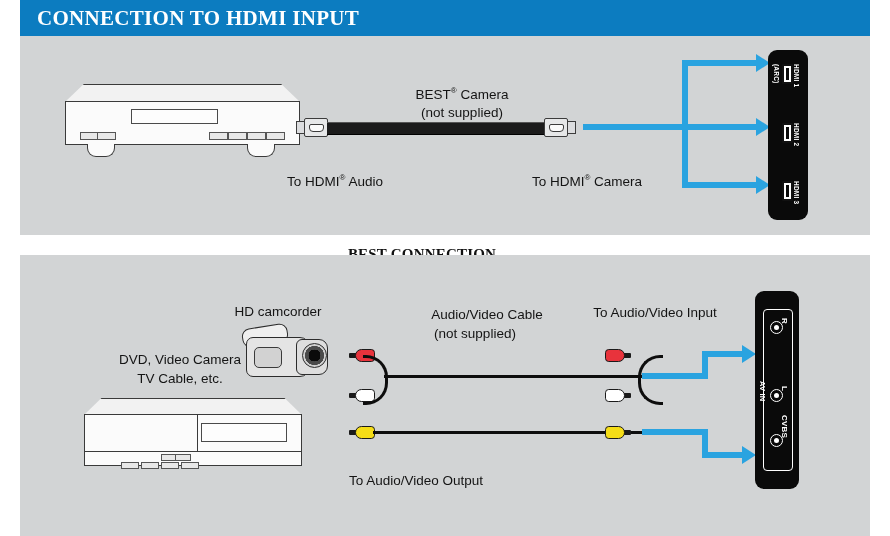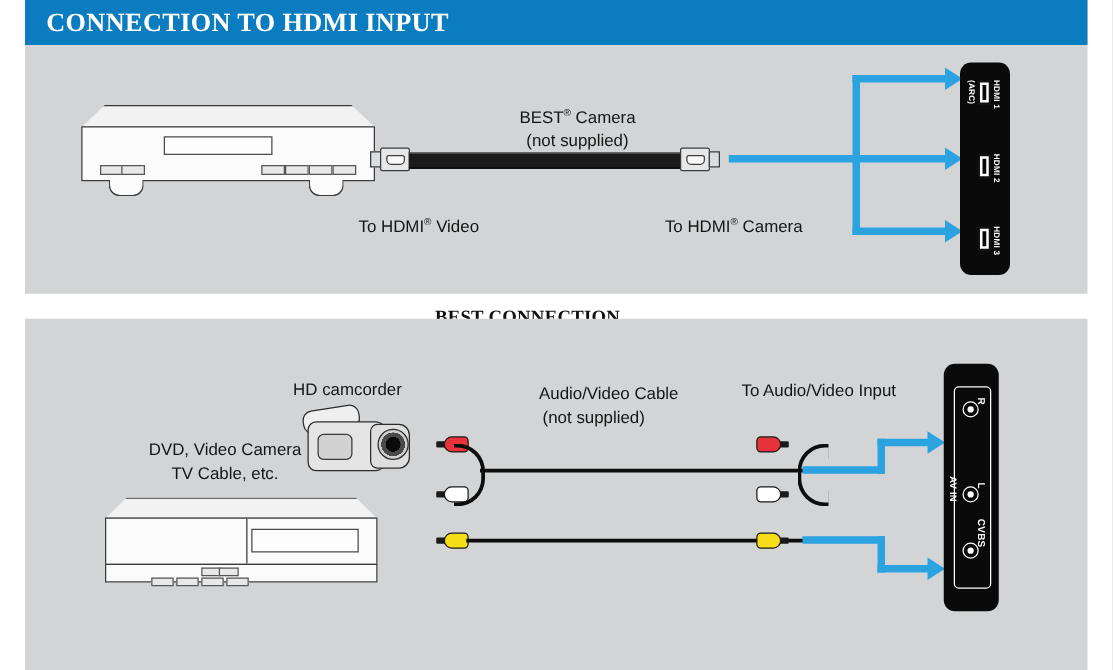--- a/index.html
+++ b/index.html
@@ -190,21 +190,21 @@
       <div class="hcable" style="left:307px;top:86px;width:218px;height:11px;"></div>
       <div class="hplug" style="left:524px;top:82px;"></div>
       <div class="hplug-neck" style="left:547px;top:85px;"></div>
 
       <div class="lbl c" style="left:442px;top:50px;">
         <span>BEST</span><sup>®</sup><span> Camera</span>
       </div>
       <div class="lbl c" style="left:442px;top:69px;">(not supplied)</div>
 
       <div class="lbl c" style="left:315px;top:137px;">
-        <span>To HDMI</span><sup>®</sup><span> Video</span>
+        <span>To HDMI</span><sup>®</sup><span> Audio</span>
       </div>
       <div class="lbl c" style="left:567px;top:137px;">
         <span>To HDMI</span><sup>®</sup><span> Camera</span>
       </div>
 
       <div class="bar" style="left:563px;top:88px;width:105px;height:6px;"></div>
       <div class="bar" style="left:662px;top:24px;width:6px;height:128px;"></div>
       <div class="bar" style="left:662px;top:24px;width:76px;height:6px;"></div>
       <div class="ahead" style="left:736px;top:18px;"></div>
       <div class="bar" style="left:662px;top:88px;width:76px;height:6px;"></div>
@@ -275,20 +275,21 @@
         <div class="rca-barrel" style="background:#f5dd17;"></div>
       </div>
 
       <div class="wire-arc-r" style="left:343px;top:62px;width:22px;height:44px;border-radius:0 22px 22px 0;"></div>
       <div class="wire" style="left:364px;top:82px;width:276px;height:3px;"></div>
       <div class="wire" style="left:353px;top:138px;width:285px;height:3px;"></div>
 
       <div class="lbl c" style="left:455px;top:14px;margin-left:12px;">Audio/Video Cable</div>
       <div class="lbl c" style="left:455px;top:33px;">(not supplied)</div>
       <div class="lbl c" style="left:635px;top:12px;">To Audio/Video Input</div>
+      <div class="lbl c" style="left:396px;top:180px;">To Audio/Video Output</div>
 
       <div class="wire-arc" style="left:618px;top:62px;width:22px;height:44px;border-radius:22px 0 0 22px;"></div>
       <div class="rca flip" style="left:585px;top:56px;">
         <div class="rca-pin"></div>
         <div class="rca-barrel" style="background:#e8333c;"></div>
       </div>
       <div class="rca flip" style="left:585px;top:96px;">
         <div class="rca-pin"></div>
         <div class="rca-barrel" style="background:#ffffff;"></div>
       </div>

